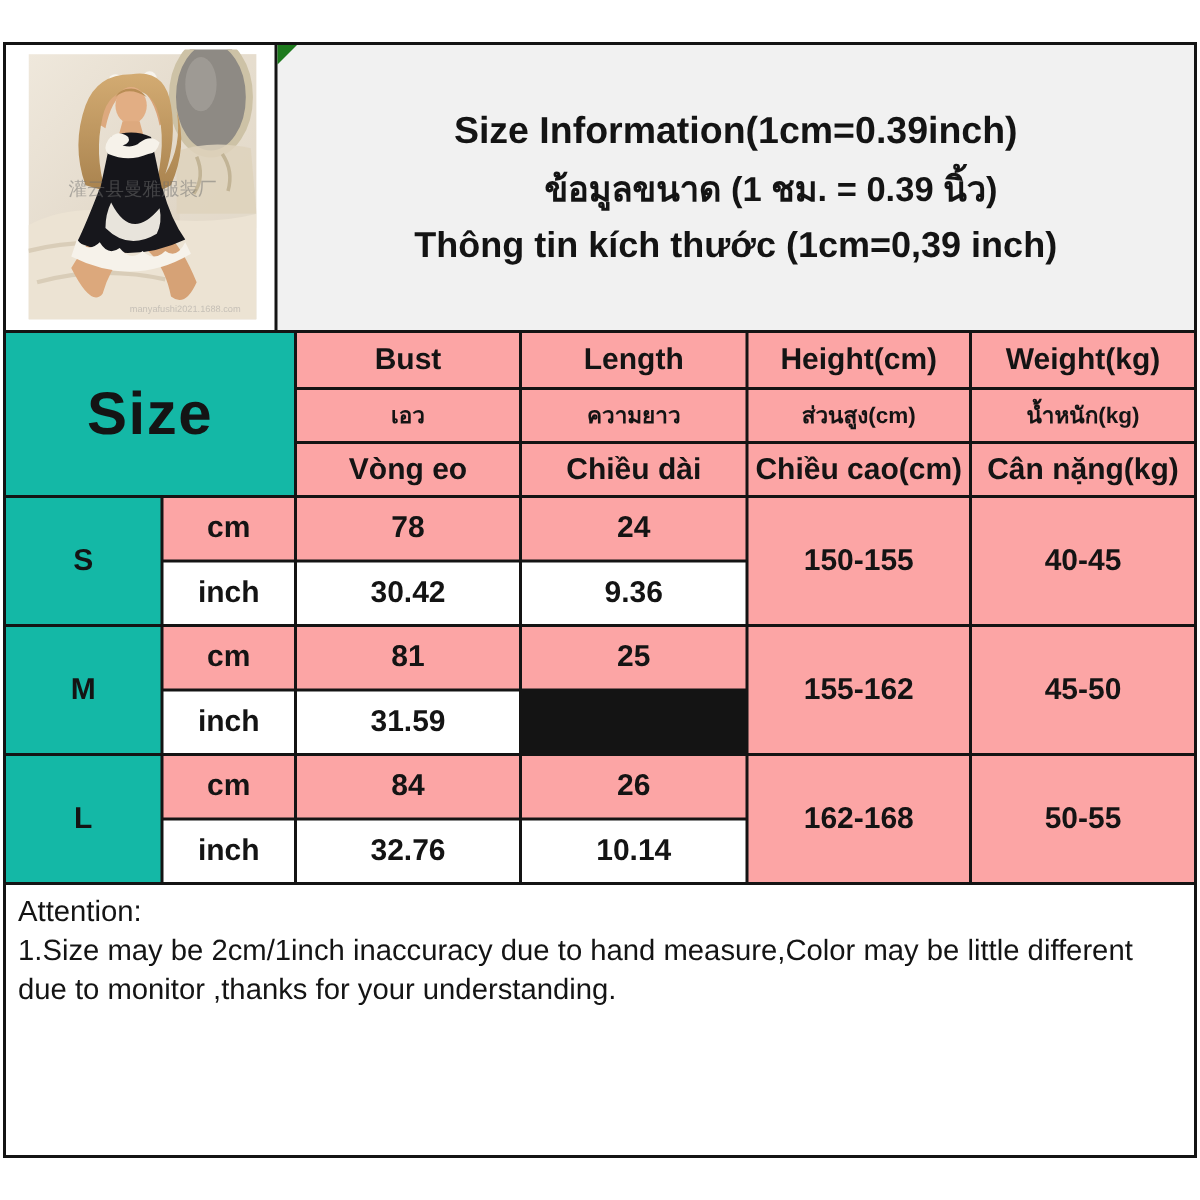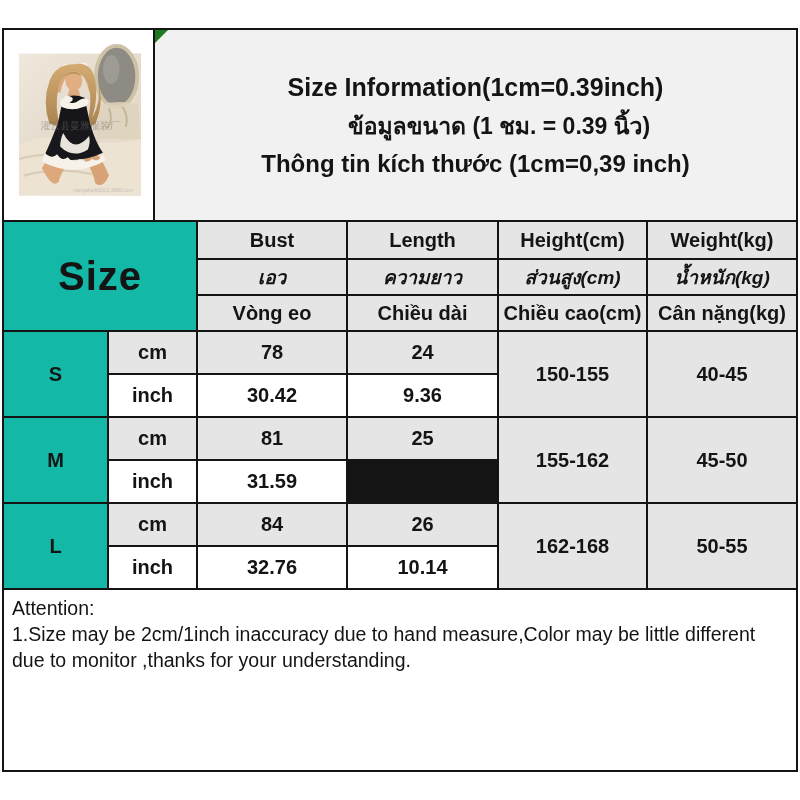--- a/index.html
+++ b/index.html
@@ -4,42 +4,42 @@
 <style>
   * { margin:0; padding:0; box-sizing:border-box; }
   html,body { width:800px; height:800px; background:#ffffff; font-family:"Liberation Sans", sans-serif; color:#141414; }
   .sheet{
     position:absolute; left:2px; top:28px; width:796px; height:744px;
     background:#141414; border:2px solid #141414;
     display:flex; flex-direction:column; gap:2px;
   }
   
   .top-row{ height:190px; display:flex; gap:2px; background:#141414; }
-  .photo-cell{ width:149px; background:#ffffff; display:flex; align-items:flex-start; justify-content:center; padding:3px 12px 4px 15px; }
+  .photo-cell{ width:179px; background:#ffffff; display:flex; align-items:flex-start; justify-content:center; padding:3px 12px 4px 15px; }
   .photo-cell svg{ width:100%; height:183px; display:block; }
   .title-cell{ flex:1; background:#f1f1f1; position:relative; display:flex; flex-direction:column; justify-content:center; align-items:center; gap:6px; }
   .flag{ position:absolute; top:0; left:0; width:0; height:0;
          border-top:13px solid #1e7a1e; border-right:13px solid transparent; }
   .t1{ font-size:25px; font-weight:700; }
   .t2{ font-size:23px; font-weight:700;margin-left:47px; }
   .t3{ font-size:24px; font-weight:700; }
   
   .size-table{
     display:grid; background:#141414; gap:2px;
     grid-template-columns:103px 87px 148px 149px 147px 1fr;
     grid-template-rows:36px 34px 34px 41px 41px 41px 41px 41px 41px;
   }
   .cell{ display:flex; align-items:center; justify-content:center; font-size:20px; text-align:center; }
   .g  { background:#14b8a6; font-weight:700; }
-  .lg { background:#e5e5e5; }
+  .lg { background:#fca5a5; }
   .w  { background:#ffffff; }
   .bold{ font-weight:700; }
   .num { font-weight:700; }
   .size-head{ font-size:40px; font-weight:700; letter-spacing:1px; }
-  .th-row{ font-size:19px;font-style:italic; }
+  .th-row{ font-size:15px; }
   
   .attention{ flex:1; background:#ffffff; padding:5px 8px; font-size:19.5px; line-height:26px; font-weight:400; }
 </style>
 </head>
 <body>
 
 <div class="sheet">
 
   <div class="top-row">
     <div class="photo-cell">

